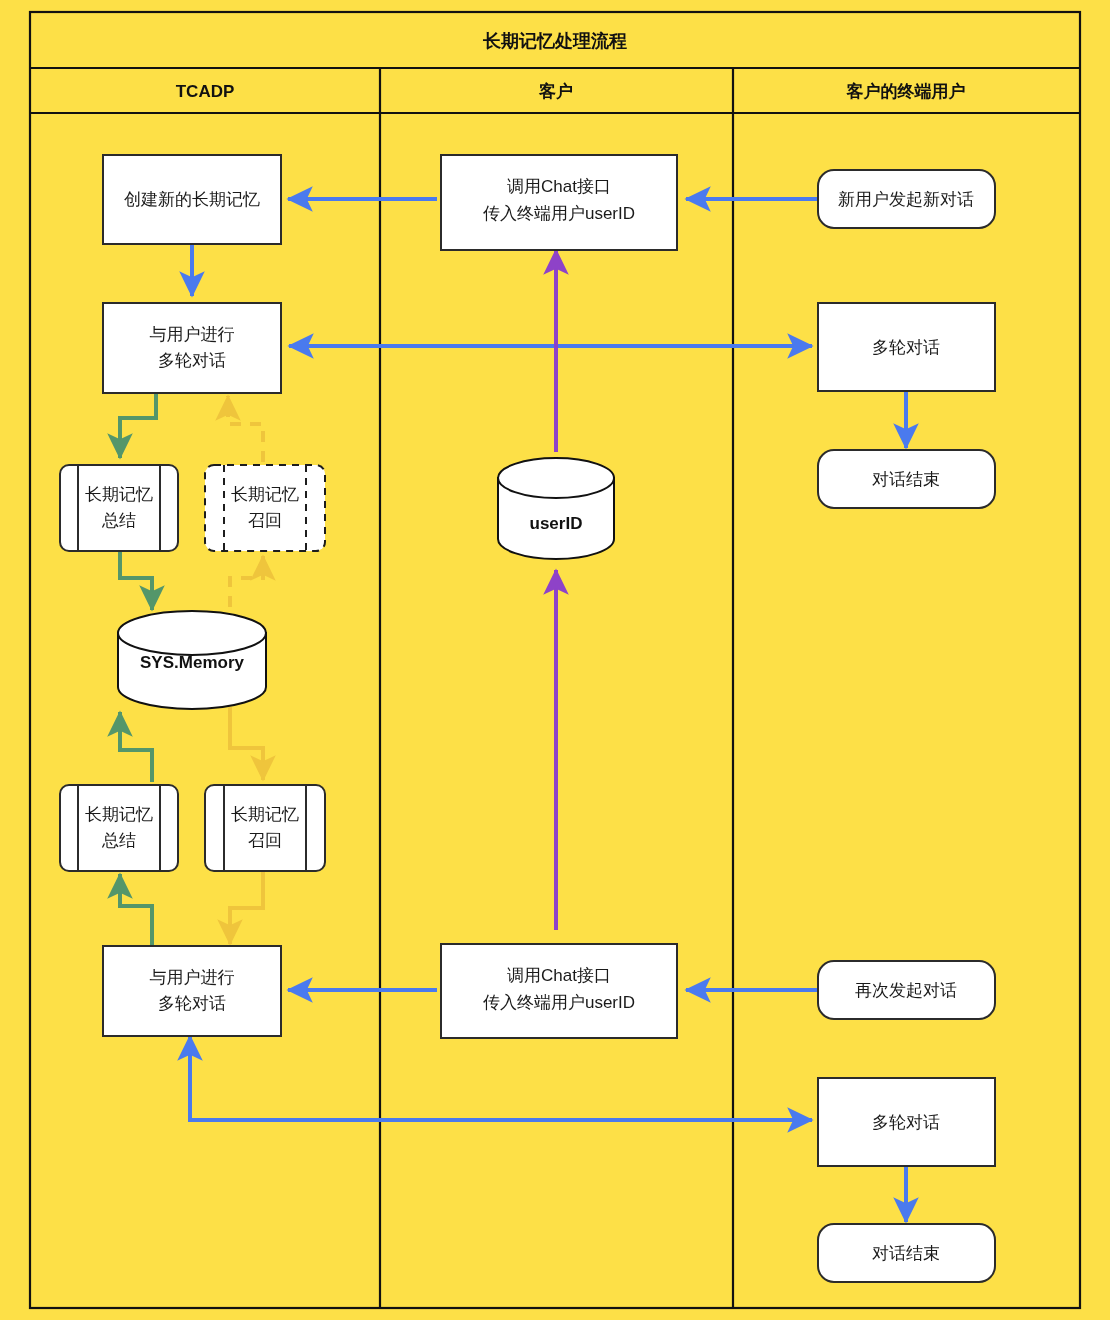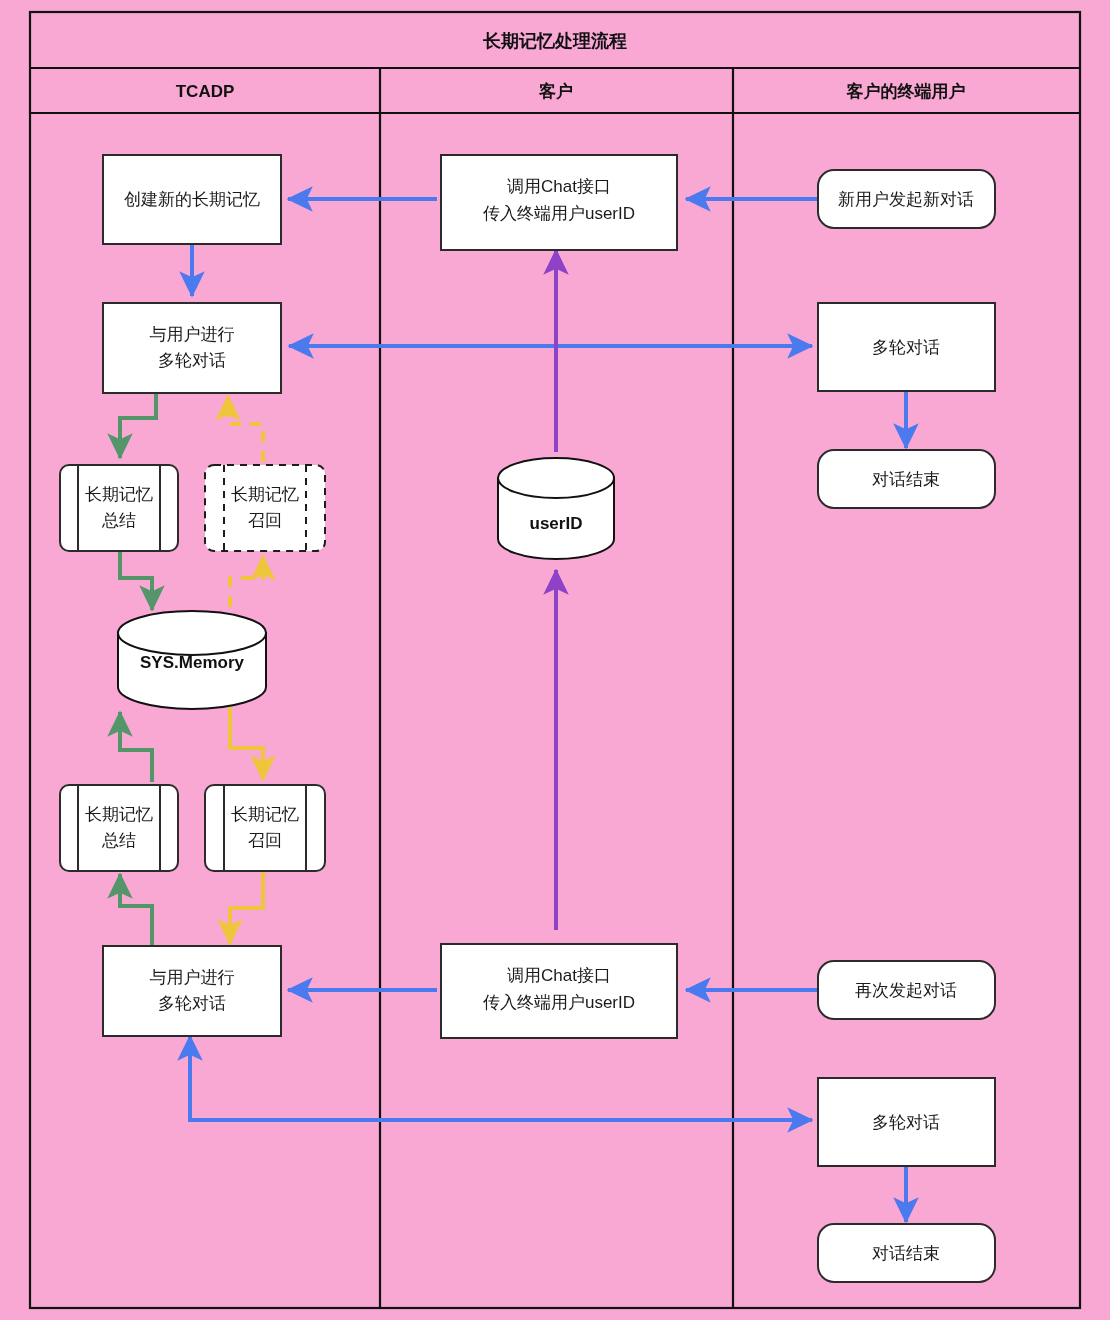--- a/index.html
+++ b/index.html
@@ -1,17 +1,17 @@
 <!DOCTYPE html>
 <html><head>
 <meta charset="utf-8">
 <style>
   html,body{margin:0;padding:0;background:#ffffff;}
   body{font-family:"Liberation Sans","DejaVu Sans",sans-serif;}
-  #stage{position:relative;width:1110px;height:1320px;background:#f9a8d4;}
+  #stage{position:relative;width:1110px;height:1320px;background:#fde047;}
   svg{display:block;}
   .bx-txt{font-family:"Liberation Sans","DejaVu Sans",sans-serif;font-size:17px;fill:#1a1a1a;}
   .bx-txt-b{font-family:"Liberation Sans","DejaVu Sans",sans-serif;font-size:17px;font-weight:bold;fill:#111;}
   .hdr-title{font-family:"Liberation Sans","DejaVu Sans",sans-serif;font-size:18px;font-weight:bold;fill:#111;}
   .hdr-lane{font-family:"Liberation Sans","DejaVu Sans",sans-serif;font-size:17px;font-weight:bold;fill:#111;}
   .frame{fill:none;stroke:#111;stroke-width:2.2;}
   .lane-line{stroke:#111;stroke-width:2.2;}
   .nodebox{fill:#ffffff;stroke:#2b2b2b;stroke-width:2;}
   .noderound{fill:#ffffff;stroke:#2b2b2b;stroke-width:2;}
   .nodeproc{fill:#ffffff;stroke:#2b2b2b;stroke-width:2;}

